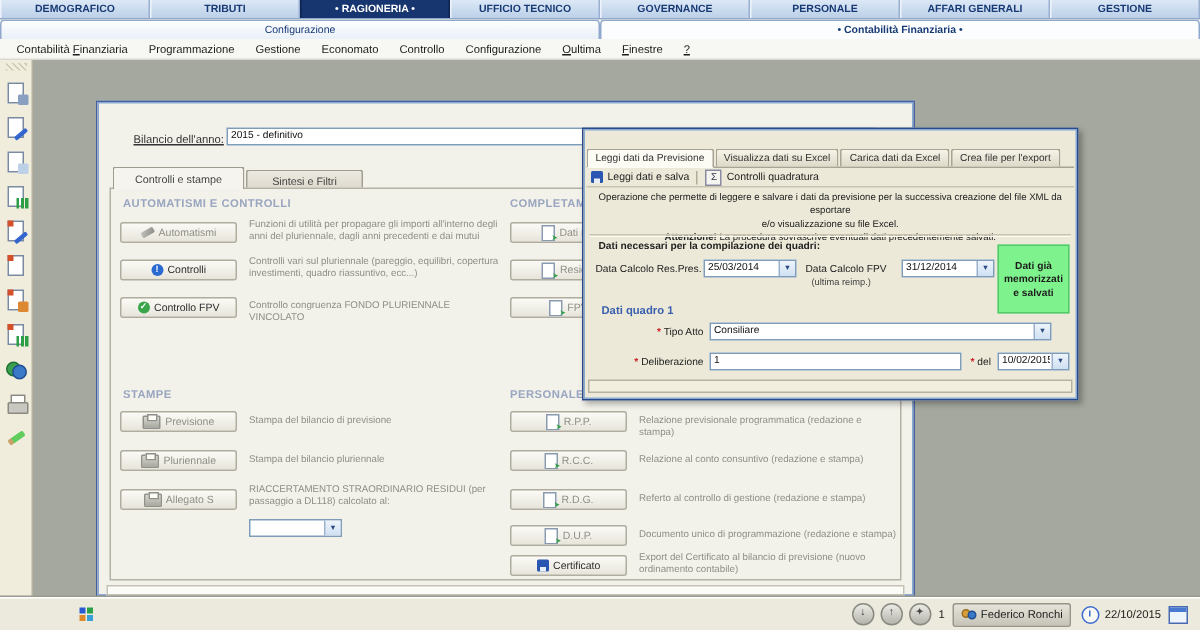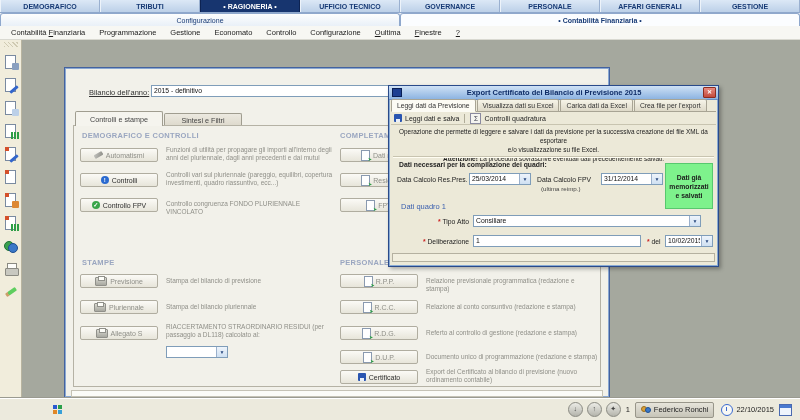--- a/index.html
+++ b/index.html
@@ -230,21 +230,21 @@
   <span class="flabel" style="left:24px;top:20px;text-decoration:underline;">Bilancio dell'anno:</span>
   <div class="combo" style="left:86px;top:17px;width:432px;height:12px;">
     <span class="cval">2015 - definitivo</span>
     <span class="carw"></span>
   </div>
 
   <div class="wtab active" style="left:10px;top:43px;width:88px;height:15px;">Controlli e stampe</div>
   <div class="wtab inactive" style="left:99px;top:45px;width:78px;height:13px;">Sintesi e Filtri</div>
 
   <div id="panel">
-    <span class="sh" style="left:8px;top:5px;">DEMOGRAFICO E CONTROLLI</span>
+    <span class="sh" style="left:8px;top:5px;">AUTOMATISMI E CONTROLLI</span>
     <span class="sh" style="left:266px;top:5px;">COMPLETAMENTI</span>
 
     <div class="wbutton" style="left:6px;top:22px;">
       <span class="bi bi-flash"></span>
       <span>Automatismi</span>
     </div>
     <span class="bdesc" style="left:92px;top:20px;width:168px;">Funzioni di utilità per propagare gli importi all'interno degli anni del pluriennale, dagli anni precedenti e dai mutui</span>
 
     <div class="wbutton en" style="left:6px;top:47px;">
       <span class="bi bi-info">!</span>
@@ -324,25 +324,20 @@
       <span class="bi bi-floppy"></span>
       <span>Certificato</span>
     </div>
     <span class="bdesc" style="left:352px;top:242px;width:172px;">Export del Certificato al bilancio di previsione (nuovo ordinamento contabile)</span>
   </div>
 
   <div id="winstrip"></div>
 </div>
 
 <div id="dialog">
-  <div class="titlebar" id="dtitle">
-    <span class="wicon" style="width:8px;height:7px;"></span>
-    <span class="wtitle">Export Certificato del Bilancio di Previsione 2015</span>
-    <span class="wbtn close" style="width:11px;height:9px;line-height:8px;">✕</span>
-  </div>
 
   <div id="dtabs">
     <div class="dtab active">Leggi dati da Previsione</div>
     <div class="dtab">Visualizza dati su Excel</div>
     <div class="dtab">Carica dati da Excel</div>
     <div class="dtab">Crea file per l'export</div>
   </div>
 
   <div id="dtoolbar">
     <span class="bi bi-floppy"></span>
@@ -369,21 +364,21 @@
   </div>
   <span class="dlbl" style="left:148px;top:90px;">Data Calcolo FPV</span>
   <span class="dlbl" style="left:152px;top:99px;font-size:6.2px;color:#444;">(ultima reimp.)</span>
   <div class="combo" style="left:212px;top:87px;width:62px;height:12px;">
     <span class="cval">31/12/2014</span>
     <span class="carw"></span>
   </div>
 
   <div id="greenbox">Dati già memorizzati e salvati</div>
 
-  <span class="dlbl" style="left:12px;top:116px;font-weight:normal;font-size:7.5px;color:#3a5fae;">Dati quadro 1</span>
+  <span class="dlbl" style="left:12px;top:116px;font-weight:bold;font-size:7.5px;color:#3a5fae;">Dati quadro 1</span>
 
   <span class="dlbl" style="left:8px;top:132px;width:72px;text-align:right;"><span class="ast">*</span> <span>Tipo Atto</span></span>
   <div class="combo" style="left:84px;top:129px;width:228px;height:12px;">
     <span class="cval">Consiliare</span>
     <span class="carw"></span>
   </div>
 
   <span class="dlbl" style="left:8px;top:152px;width:72px;text-align:right;"><span class="ast">*</span> <span>Deliberazione</span></span>
   <div class="tinput" style="left:84px;top:149px;width:168px;height:12px;">1</div>
   <span class="dlbl" style="left:258px;top:152px;"><span class="ast">*</span> <span>del</span></span>

